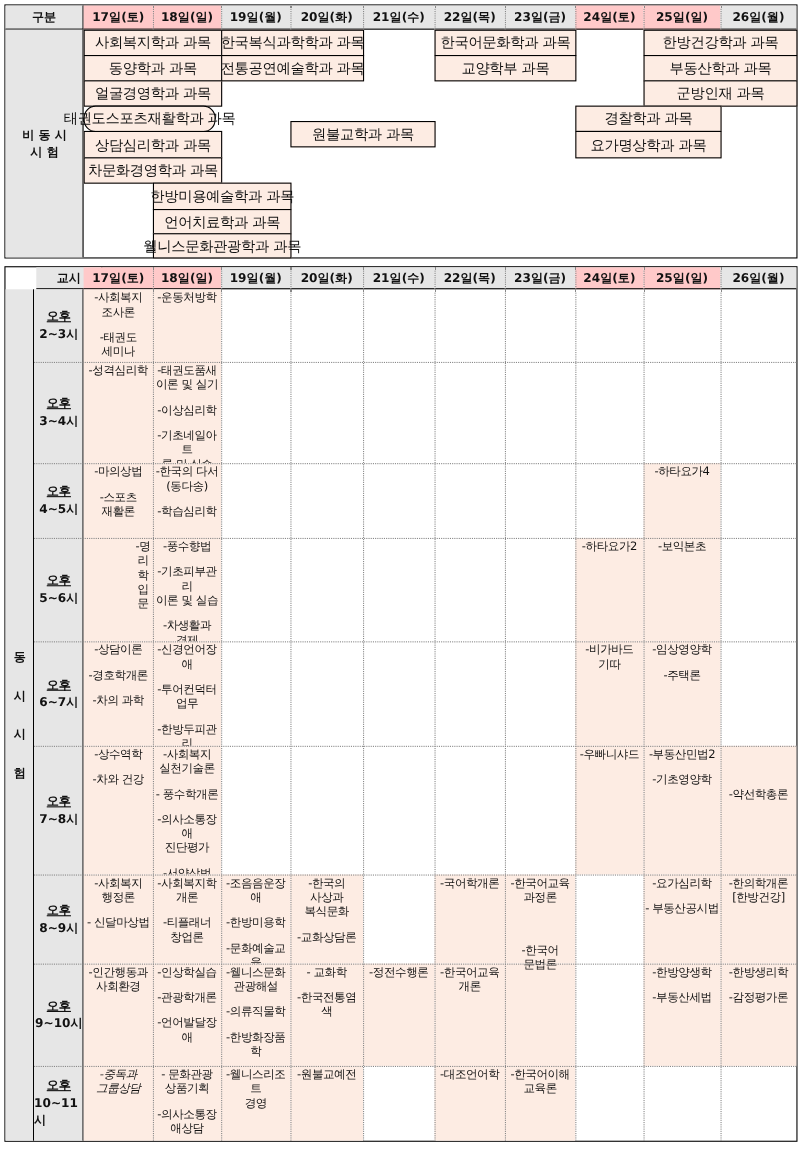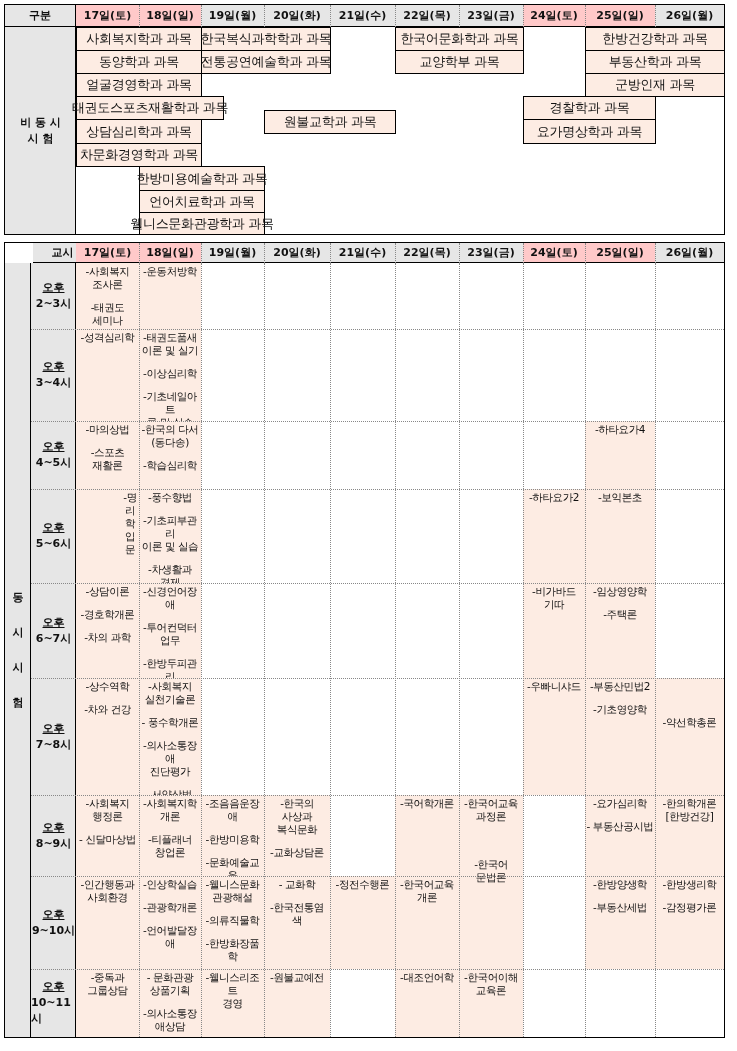--- a/index.html
+++ b/index.html
@@ -46,21 +46,21 @@
     <div class="hdr pink" style="left: 585px; top: 5px; width: 70px; height: 22px;">25일(일)</div>
     <div class="vdot" style="left: 585px; top: 5px; height: 22px;"></div>
     <div class="hdr" style="left: 655px; top: 5px; width: 69px; height: 22px;">26일(월)</div>
     <div class="vdot" style="left: 655px; top: 5px; height: 22px;"></div>
     <div class="gray" style="left: 5px; top: 27px; width: 71px; height: 207px; border-right: 1px solid rgb(0, 0, 0);"></div>
     <div class="lbl" style="left: 5px; top: 27px; width: 71px; height: 207px;">비 동 시
 시 험</div>
     <div class="course-box" style="left: 76px; top: 27px; width: 126px; height: 24px;">사회복지학과 과목</div>
     <div class="course-box" style="left: 76px; top: 50px; width: 126px; height: 24px;">동양학과 과목</div>
     <div class="course-box" style="left: 76px; top: 73px; width: 126px; height: 24px;">얼굴경영학과 과목</div>
-    <div class="course-box" style="left: 76px; top: 96px; width: 148px; height: 24px;">태권도스포츠재활학과 과목</div>
+    <div class="course-box" style="left: 76px; top: 96px; width: 120px; height: 24px; border-radius: 11px;">태권도스포츠재활학과 과목</div>
     <div class="course-box" style="left: 76px; top: 119px; width: 126px; height: 25px;">상담심리학과 과목</div>
     <div class="course-box" style="left: 76px; top: 143px; width: 126px; height: 24px;">차문화경영학과 과목</div>
     <div class="course-box" style="left: 139px; top: 166px; width: 126px; height: 25px;">한방미용예술학과 과목</div>
     <div class="course-box" style="left: 139px; top: 190px; width: 126px; height: 23px;">언어치료학과 과목</div>
     <div class="course-box" style="left: 139px; top: 212px; width: 126px; height: 23px;">웰니스문화관광학과 과목</div>
     <div class="course-box" style="left: 201px; top: 27px; width: 130px; height: 24px;">한국복식과학학과 과목</div>
     <div class="course-box" style="left: 201px; top: 50px; width: 130px; height: 24px;">전통공연예술학과 과목</div>
     <div class="course-box" style="left: 264px; top: 73px; width: 132px; height: 24px; margin-top: 37px;">원불교학과 과목</div>
     <div class="course-box" style="left: 395px; top: 27px; width: 129px; height: 24px;">한국어문화학과 과목</div>
     <div class="course-box" style="left: 395px; top: 50px; width: 129px; height: 24px;">교양학부 과목</div>
@@ -381,21 +381,21 @@
     <div class="cell-text" style="left: 655px; top: 876px; width: 69px; height: 93px;">
       <span class="it">-한방생리학</span>
       <span class="it">-감정평가론</span>
     </div>
     <div class="hdot" style="left: 31px; top: 876px; width: 693px;"></div>
     <div class="period" style="left: 31px; top: 969px; width: 45px; height: 68px;">
       <span class="p1">오후</span>
       <span>10~11시</span>
     </div>
     <div class="cell-bg" style="left: 76px; top: 969px; width: 63px; height: 68px;"></div>
-    <div class="cell-text" style="left: 76px; top: 969px; width: 63px; height: 68px;">
+    <div class="cell-text" style="left: 76px; top: 969px; width: 63px; height: 68px; font-style: italic;">
       <span class="it">-중독과
 그룹상담</span>
     </div>
     <div class="cell-bg" style="left: 139px; top: 969px; width: 62px; height: 68px;"></div>
     <div class="cell-text" style="left: 139px; top: 969px; width: 62px; height: 68px;">
       <span class="it">-  문화관광
 상품기획</span>
       <span class="it">-의사소통장
 애상담</span>
     </div>

